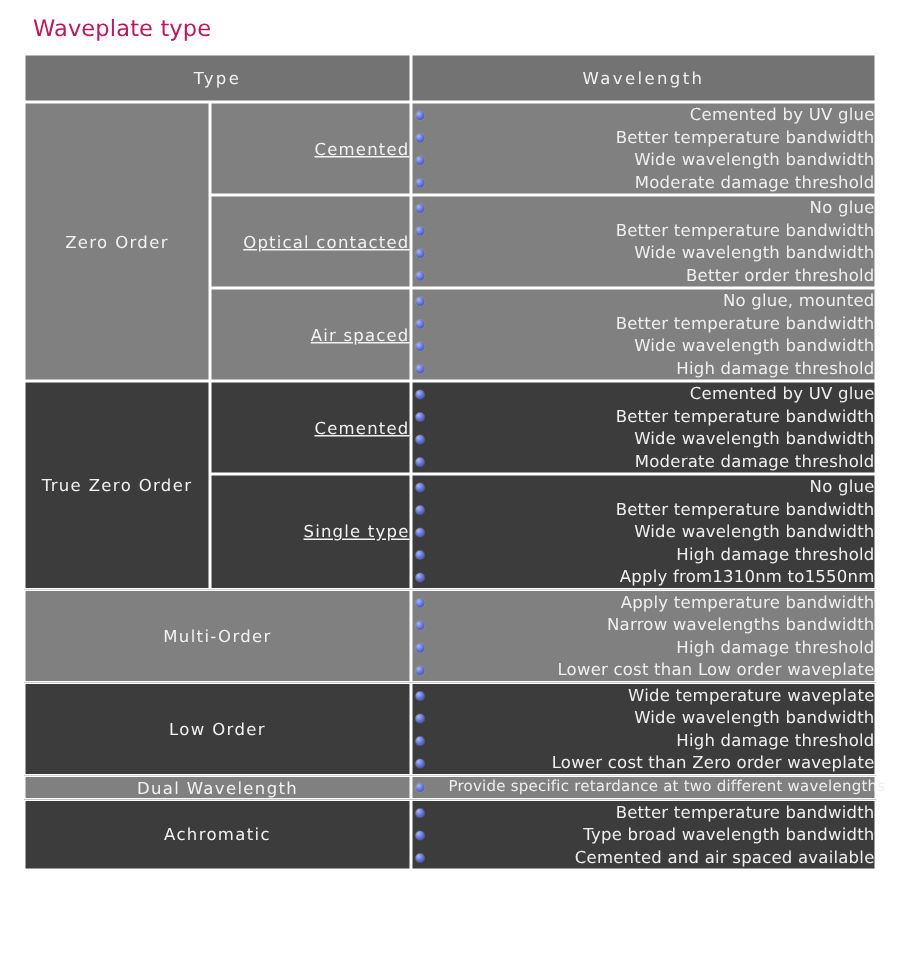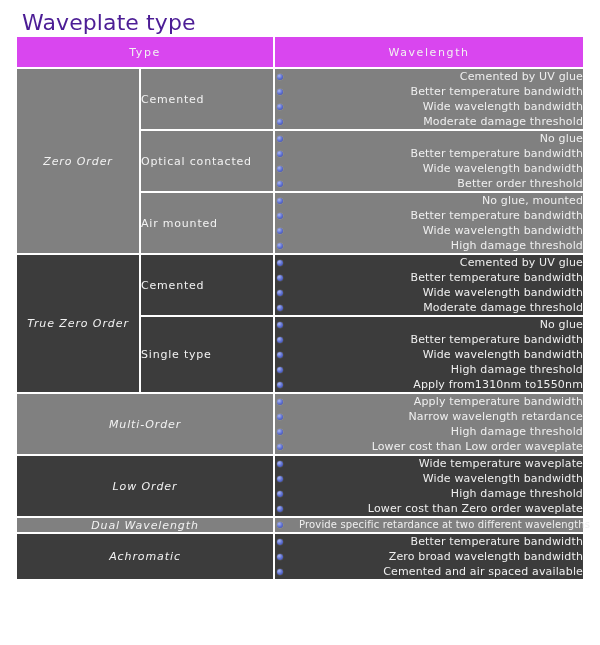--- a/index.html
+++ b/index.html
@@ -11,22 +11,22 @@
     width: 600px;
     height: 645px;
     font-family: "DejaVu Sans", "Liberation Sans", sans-serif;
     overflow: hidden;
   }
 
   #page-title {
     position: absolute;
     left: 22px;
     top: 10px;
-    font-size: 22px;
-    color: #4c1d95;
+    font-size: 15px;
+    color: #be185d;
     letter-spacing: 0.1px;
     font-family: "DejaVu Sans", "Liberation Sans", sans-serif;
   }
 
   #waveplate-table {
     position: absolute;
     left: 16px;
     top: 36px;
     width: 568px;
     border-collapse: separate;
@@ -38,46 +38,46 @@
     vertical-align: middle;
     padding: 0;
     border: 1px solid #ffffff;
     color: #f2f2f2;
     font-size: 11px;
   }
 
   
   .shade-dark   { background: #3c3c3c; }
   .shade-light  { background: #808080; }
-  .shade-header { background: #d946ef; }
+  .shade-header { background: #737373; }
 
   
   .hdr {
     text-align: center;
     height: 30px;
     font-size: 13px;
     letter-spacing: 1.6px;
     color: #f0f0f0;
   }
 
   
   .type-label {
     text-align: center;
     font-size: 12.5px;
     letter-spacing: 0.9px;
     color: #f0f0f0;
     padding: 4px 3px;
-    font-style: italic;
   }
   .subtype-label {
-    text-align: left;
+    text-align: right;
     font-size: 12px;
     letter-spacing: 0.8px;
     color: #f0f0f0;
     padding: 4px 3px;
+    text-decoration: underline;
   }
 
   
   .chars {
     padding: 7px 6px 7px 14px;
   }
   .chars ul {
     margin: 0;
     padding: 0;
     list-style: none;
@@ -152,21 +152,21 @@
         <td class="chars shade-light">
           <ul>
             <li><span class="bullet"></span><span>No glue</span></li>
             <li><span class="bullet"></span><span>Better temperature bandwidth</span></li>
             <li><span class="bullet"></span><span>Wide wavelength bandwidth</span></li>
             <li><span class="bullet"></span><span>Better order threshold</span></li>
           </ul>
         </td>
       </tr>
       <tr>
-        <td class="subtype-label shade-light">Air mounted</td>
+        <td class="subtype-label shade-light">Air spaced</td>
         <td class="chars shade-light">
           <ul>
             <li><span class="bullet"></span><span>No glue, mounted</span></li>
             <li><span class="bullet"></span><span>Better temperature bandwidth</span></li>
             <li><span class="bullet"></span><span>Wide wavelength bandwidth</span></li>
             <li><span class="bullet"></span><span>High damage threshold</span></li>
           </ul>
         </td>
       </tr>
       <tr>
@@ -191,21 +191,21 @@
             <li><span class="bullet"></span><span>High damage threshold</span></li>
             <li><span class="bullet"></span><span>Apply from1310nm to1550nm</span></li>
           </ul>
         </td>
       </tr>
       <tr>
         <td class="type-label shade-light" rowspan="1" colspan="2">Multi-Order</td>
         <td class="chars shade-light">
           <ul>
             <li><span class="bullet"></span><span>Apply temperature bandwidth</span></li>
-            <li><span class="bullet"></span><span>Narrow wavelength retardance</span></li>
+            <li><span class="bullet"></span><span>Narrow wavelengths bandwidth</span></li>
             <li><span class="bullet"></span><span>High damage threshold</span></li>
             <li><span class="bullet"></span><span>Lower cost than Low order waveplate</span></li>
           </ul>
         </td>
       </tr>
       <tr>
         <td class="type-label shade-dark" rowspan="1" colspan="2">Low Order</td>
         <td class="chars shade-dark">
           <ul>
             <li><span class="bullet"></span><span>Wide temperature waveplate</span></li>
@@ -221,19 +221,19 @@
           <ul>
             <li><span class="bullet"></span><span>Provide specific retardance at two different wavelengths</span></li>
           </ul>
         </td>
       </tr>
       <tr>
         <td class="type-label shade-dark" rowspan="1" colspan="2">Achromatic</td>
         <td class="chars shade-dark">
           <ul>
             <li><span class="bullet"></span><span>Better temperature bandwidth</span></li>
-            <li><span class="bullet"></span><span>Zero broad wavelength bandwidth</span></li>
+            <li><span class="bullet"></span><span>Type broad wavelength bandwidth</span></li>
             <li><span class="bullet"></span><span>Cemented and air spaced available</span></li>
           </ul>
         </td>
       </tr>
     </tbody>
 </table>
 
 </body></html>

